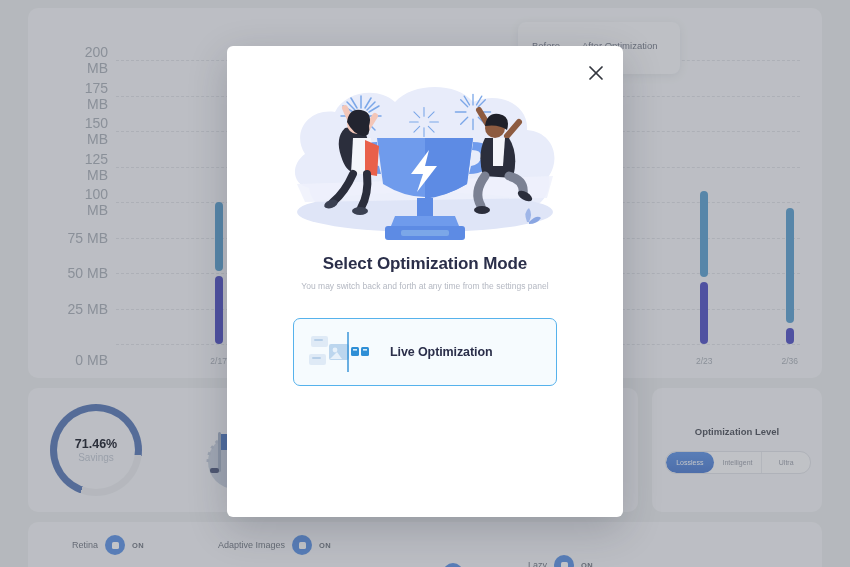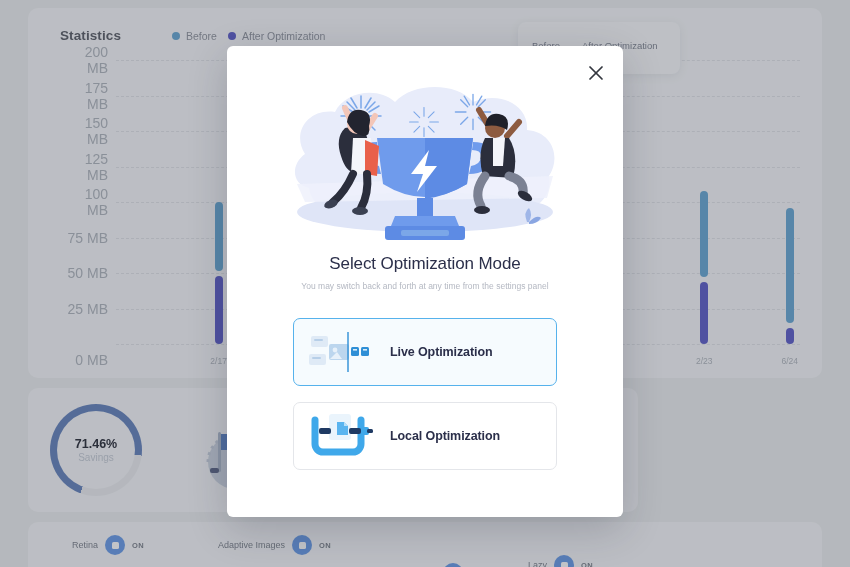--- a/index.html
+++ b/index.html
@@ -287,21 +287,21 @@
   #hero {
     position: absolute;
     left: 34px; top: 34px;
     width: 328px; height: 170px;
   }
   #modal-title {
     position: absolute;
     left: 0; right: 0; top: 208px;
     text-align: center;
     font-size: 17px;
-    font-weight: normal;
+    font-weight: bold;
     color: #2b2f4a;
     letter-spacing: -.1px;
   }
   #modal-sub {
     position: absolute;
     left: 0; right: 0; top: 235px;
     text-align: center;
     font-size: 8.5px;
     color: #b4b8c2;
   }
@@ -338,33 +338,20 @@
     letter-spacing: -.1px;
   }
 </style>
 </head>
 <body>
 
 <div id="page">
 
   <div class="card" id="stats-card">
 
-    <div id="stats-header">
-      <div id="stats-title">Statistics</div>
-
-      <div class="legend-item" id="legend-before">
-        <span class="legend-dot dot-before"></span>
-        <span>Before</span>
-      </div>
-
-      <div class="legend-item" id="legend-after">
-        <span class="legend-dot dot-after"></span>
-        <span>After Optimization</span>
-      </div>
-    </div>
 
     <div id="plot">
       <div id="yticks">
           <div class="ytick" style="top: 0px;">200 MB</div>
           <div class="ytick" style="top: 35.5px;">175 MB</div>
           <div class="ytick" style="top: 71px;">150 MB</div>
           <div class="ytick" style="top: 106.5px;">125 MB</div>
           <div class="ytick" style="top: 142px;">100 MB</div>
           <div class="ytick" style="top: 177.5px;">75 MB</div>
           <div class="ytick" style="top: 213px;">50 MB</div>
@@ -389,21 +376,21 @@
             <div class="xtick">2/17</div>
           </div>
           <div class="bar-group" style="left: 86%;">
             <div class="bar bar-after" style="bottom: 0px; height: 62.48px;"></div>
             <div class="bar bar-before" style="bottom: 67.48px; height: 85.88px;"></div>
             <div class="xtick">2/23</div>
           </div>
           <div class="bar-group" style="left: 98.5%;">
             <div class="bar bar-after" style="bottom: 0px; height: 15.62px;"></div>
             <div class="bar bar-before" style="bottom: 20.62px; height: 115.7px;"></div>
-            <div class="xtick">6/24</div>
+            <div class="xtick">2/36</div>
           </div>
         </div>
     </div>
 
     <div id="chart-tooltip">
       <span class="tt-row" id="tt-before">Before</span>
       <span class="tt-row" id="tt-after">After Optimization</span>
     </div>
   </div>
 
@@ -422,20 +409,28 @@
         <path d="M28 58 A27 27 0 0 1 55 31" fill="none" stroke="#b9c2d4" stroke-width="3" stroke-dasharray="3 4"></path>
         <path d="M40 30 L62 30 L56 38 L62 46 L40 46 Z" fill="#2f5fb3"></path>
         <rect x="38" y="28" width="3" height="40" rx="1.5" fill="#9aa6bd"></rect>
         <rect x="30" y="64" width="9" height="5" rx="2" fill="#2d3a63"></rect>
         <rect x="64" y="68" width="9" height="5" rx="2" fill="#2d3a63"></rect>
         <rect x="84" y="50" width="6" height="5" rx="2" fill="#2d3a63"></rect>
       </svg>
     </div>
   </div>
 
+  <div class="card" id="level-card">
+    <div id="level-title">Optimization Level</div>
+    <div id="seg-control">
+        <div class="seg active">Lossless</div>
+        <div class="seg">Intelligent</div>
+        <div class="seg">Ultra</div>
+      </div>
+  </div>
 
   <div class="card" id="toggles-card">
       <div class="toggle-item" style="left: 44px;">
         <span class="toggle-label">Retina</span>
         <span class="toggle-knob">
           <svg width="11" height="11" viewBox="0 0 11 11">
             <rect x="2" y="2" width="7" height="7" rx="1.6" fill="#fff"></rect>
           </svg>
         </span>
         <span class="toggle-state">ON</span>
@@ -588,28 +583,13 @@
         <line x1="41" y1="2" x2="41" y2="42" stroke="#2f8fd6" stroke-width="1.4"></line>
         <rect x="44" y="17" width="8" height="9" rx="1.5" fill="#2f8fd6"></rect>
         <rect x="54" y="17" width="8" height="9" rx="1.5" fill="#2f8fd6"></rect>
         <rect x="46" y="19" width="4" height="1.6" fill="#d9ecf8"></rect>
         <rect x="56" y="19" width="4" height="1.6" fill="#d9ecf8"></rect>
       </svg>
     </div>
     <div class="mode-label">Live Optimization</div>
   </div>
 
-  <div class="mode-card" id="mode-local">
-    <div class="mode-icon">
-      <svg width="70" height="52" viewBox="0 0 70 52">
-        <rect x="22" y="4" width="22" height="26" rx="3" fill="#eaf4fc"></rect>
-        <path d="M30 12 h7 l4 4 v9 h-11 z" fill="#5ab4ef"></path>
-        <path d="M37 12 v4 h4 z" fill="#b9e0f8"></path>
-        <path d="M8 10 v24 a8 8 0 0 0 8 8 h30 a8 8 0 0 0 8 -8 v-24" fill="none" stroke="#3fa8ea" stroke-width="7" stroke-linecap="round"></path>
-        <rect x="12" y="18" width="12" height="6" rx="2" fill="#1f3a63"></rect>
-        <rect x="42" y="18" width="12" height="6" rx="2" fill="#1f3a63"></rect>
-        <rect x="54" y="17" width="8" height="8" rx="2" fill="#3fa8ea"></rect>
-        <rect x="60" y="19" width="6" height="4" rx="1.5" fill="#1f3a63"></rect>
-      </svg>
-    </div>
-    <div class="mode-label">Local Optimization</div>
-  </div>
 </div>
 
 </body></html>

